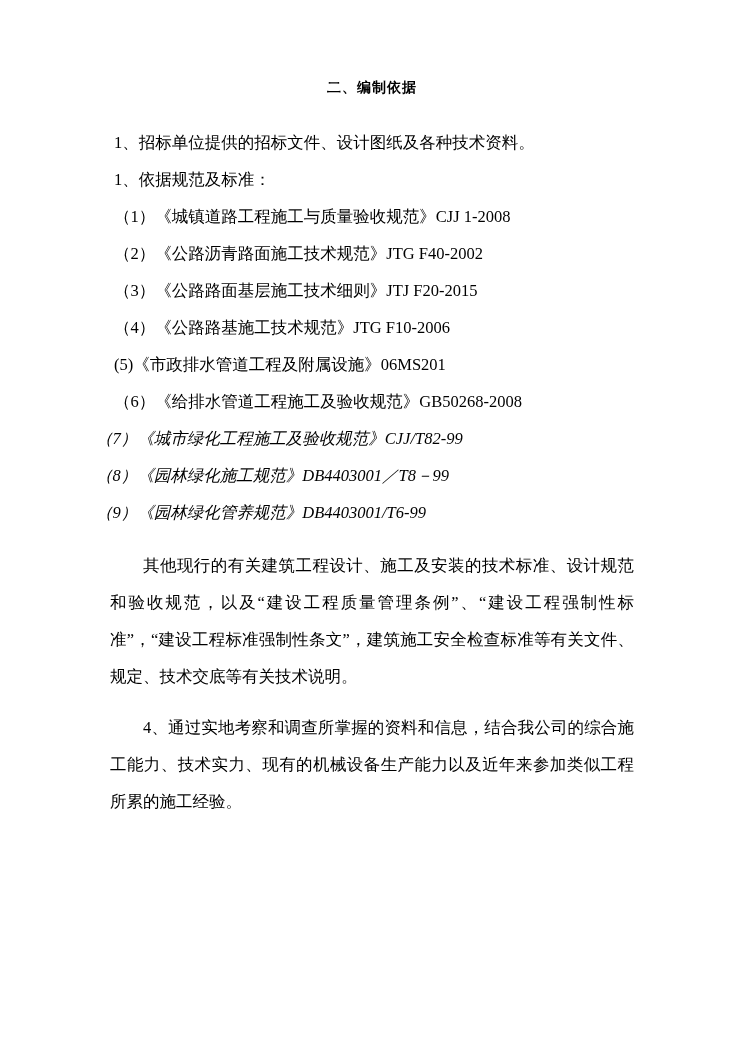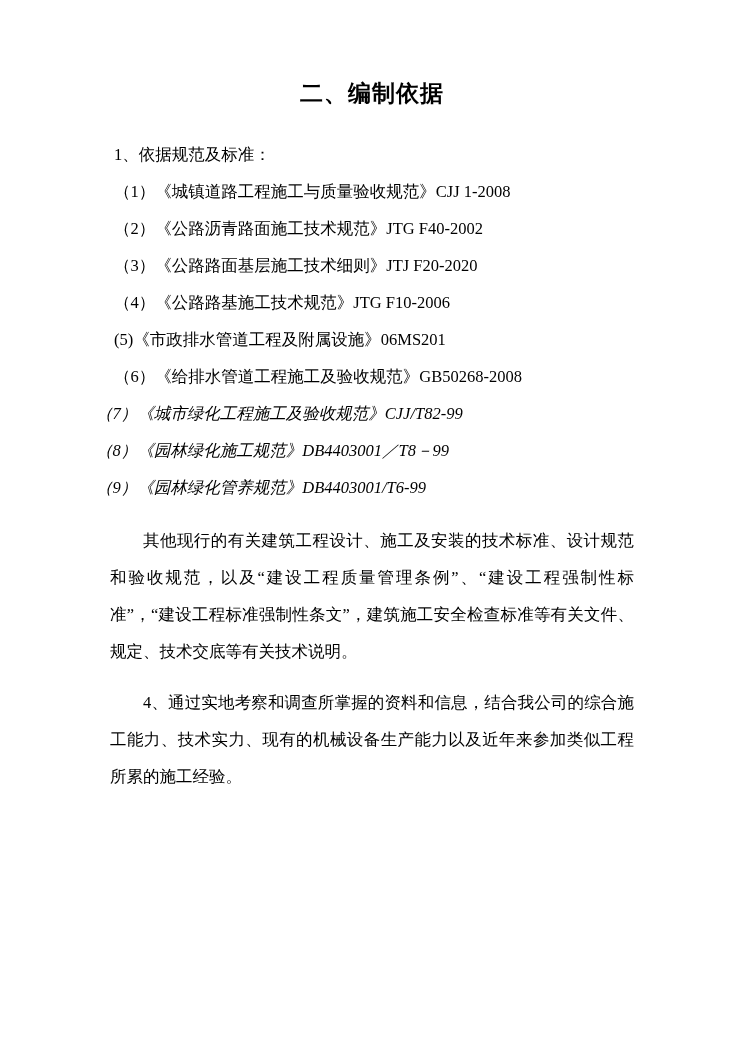--- a/index.html
+++ b/index.html
@@ -23,21 +23,21 @@
     overflow: hidden;
   }
   .doc-body {
     position: absolute;
     left: 96px;
     top: 78px;
     width: 552px;
   }
   .doc-title {
     text-align: center;
-    font-size: 23px;
+    font-size: 14px;
     font-weight: bold;
     letter-spacing: 1px;
     margin: 0 0 26px 0;
     line-height: 1.4;
   }
   .para {
     font-size: 16.5px;
     line-height: 37px;
     margin: 0;
     text-align: justify;
@@ -61,24 +61,25 @@
   .spacer-sm { height: 2px; }
 </style>
 </head>
 <body>
 
 <div class="page">
   <div class="doc-body">
 
     <h1 class="doc-title">二、编制依据</h1>
 
+    <p class="para indent-1">1、招标单位提供的招标文件、设计图纸及各种技术资料。</p>
     <p class="para indent-1">1、依据规范及标准：</p>
     <p class="para indent-1">（1）《城镇道路工程施工与质量验收规范》CJJ 1-2008</p>
     <p class="para indent-1">（2）《公路沥青路面施工技术规范》JTG F40-2002</p>
-    <p class="para indent-1">（3）《公路路面基层施工技术细则》JTJ F20-2020</p>
+    <p class="para indent-1">（3）《公路路面基层施工技术细则》JTJ F20-2015</p>
     <p class="para indent-1">（4）《公路路基施工技术规范》JTG F10-2006</p>
     <p class="para indent-1">(5)《市政排水管道工程及附属设施》06MS201</p>
     <p class="para indent-1">（6）《给排水管道工程施工及验收规范》GB50268-2008</p>
     <p class="para indent-0">（7）《城市绿化工程施工及验收规范》CJJ/T82-99</p>
     <p class="para indent-0">（8）《园林绿化施工规范》DB4403001／T8－99</p>
     <p class="para indent-0">（9）《园林绿化管养规范》DB4403001/T6-99</p>
 
     <div class="spacer-sm"></div>
 
     <p class="block">其他现行的有关建筑工程设计、施工及安装的技术标准、设计规范和验收规范，以及“建设工程质量管理条例”、“建设工程强制性标准”，“建设工程标准强制性条文”，建筑施工安全检查标准等有关文件、规定、技术交底等有关技术说明。</p>

